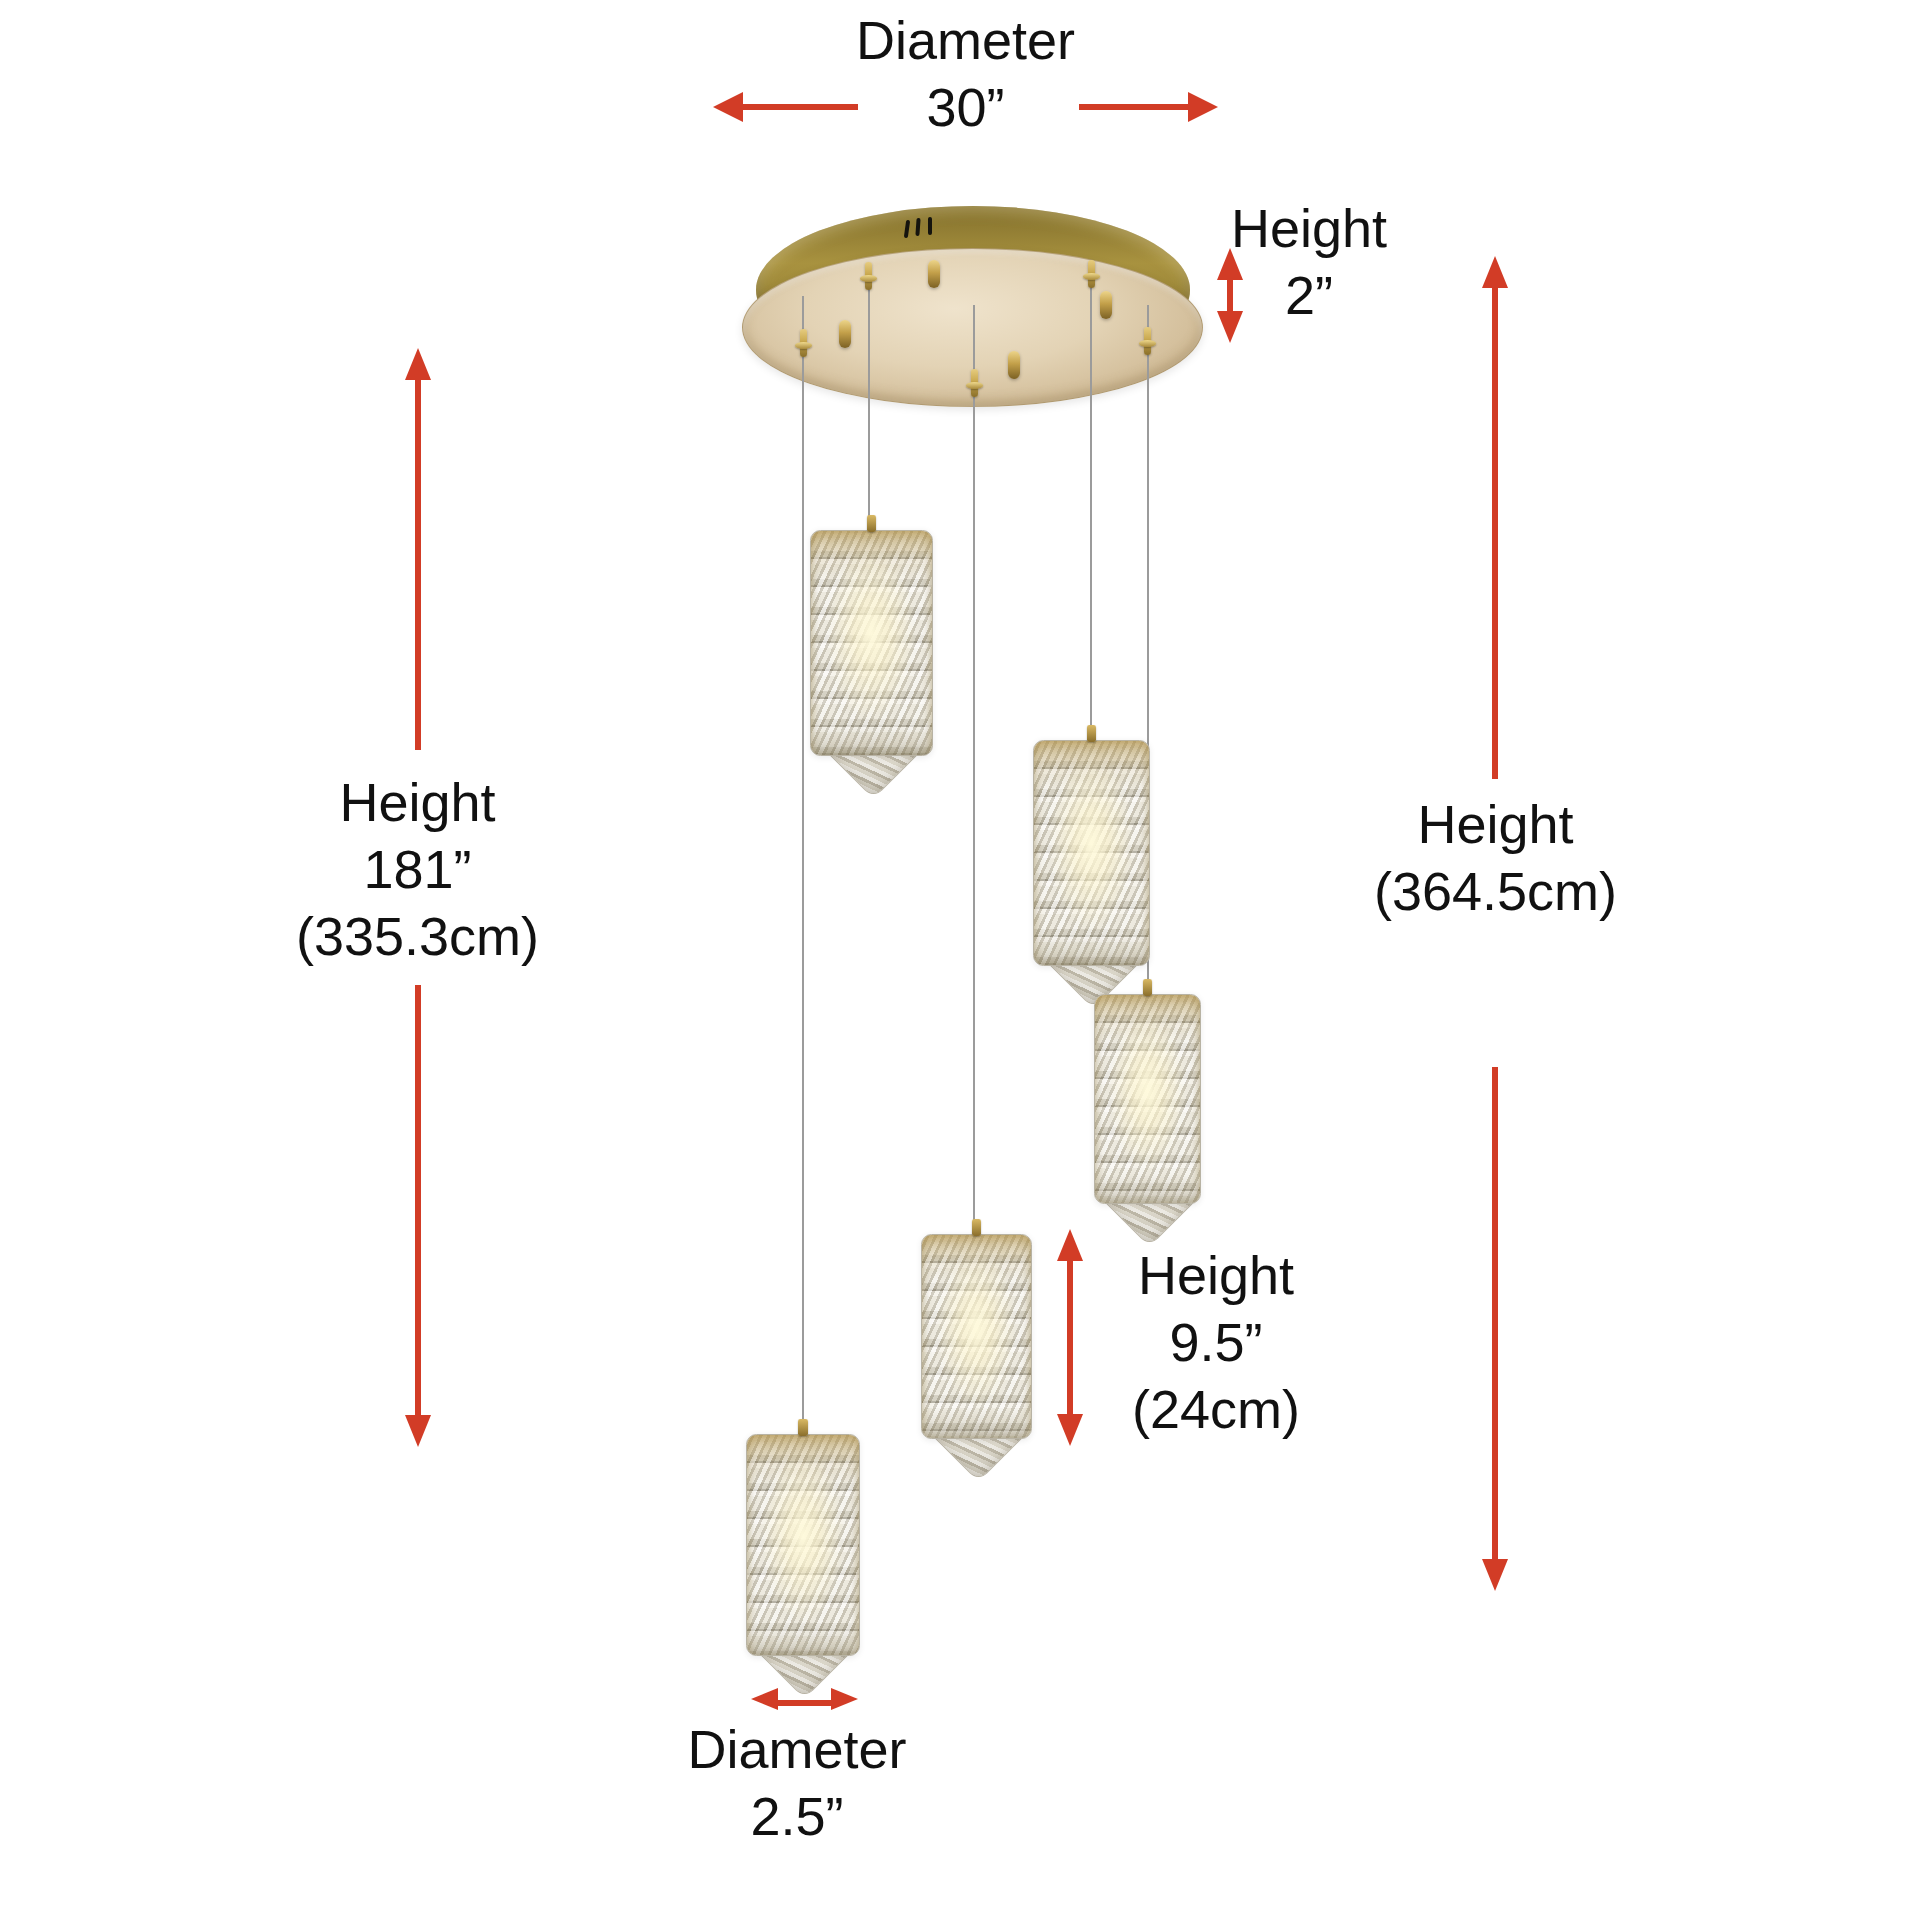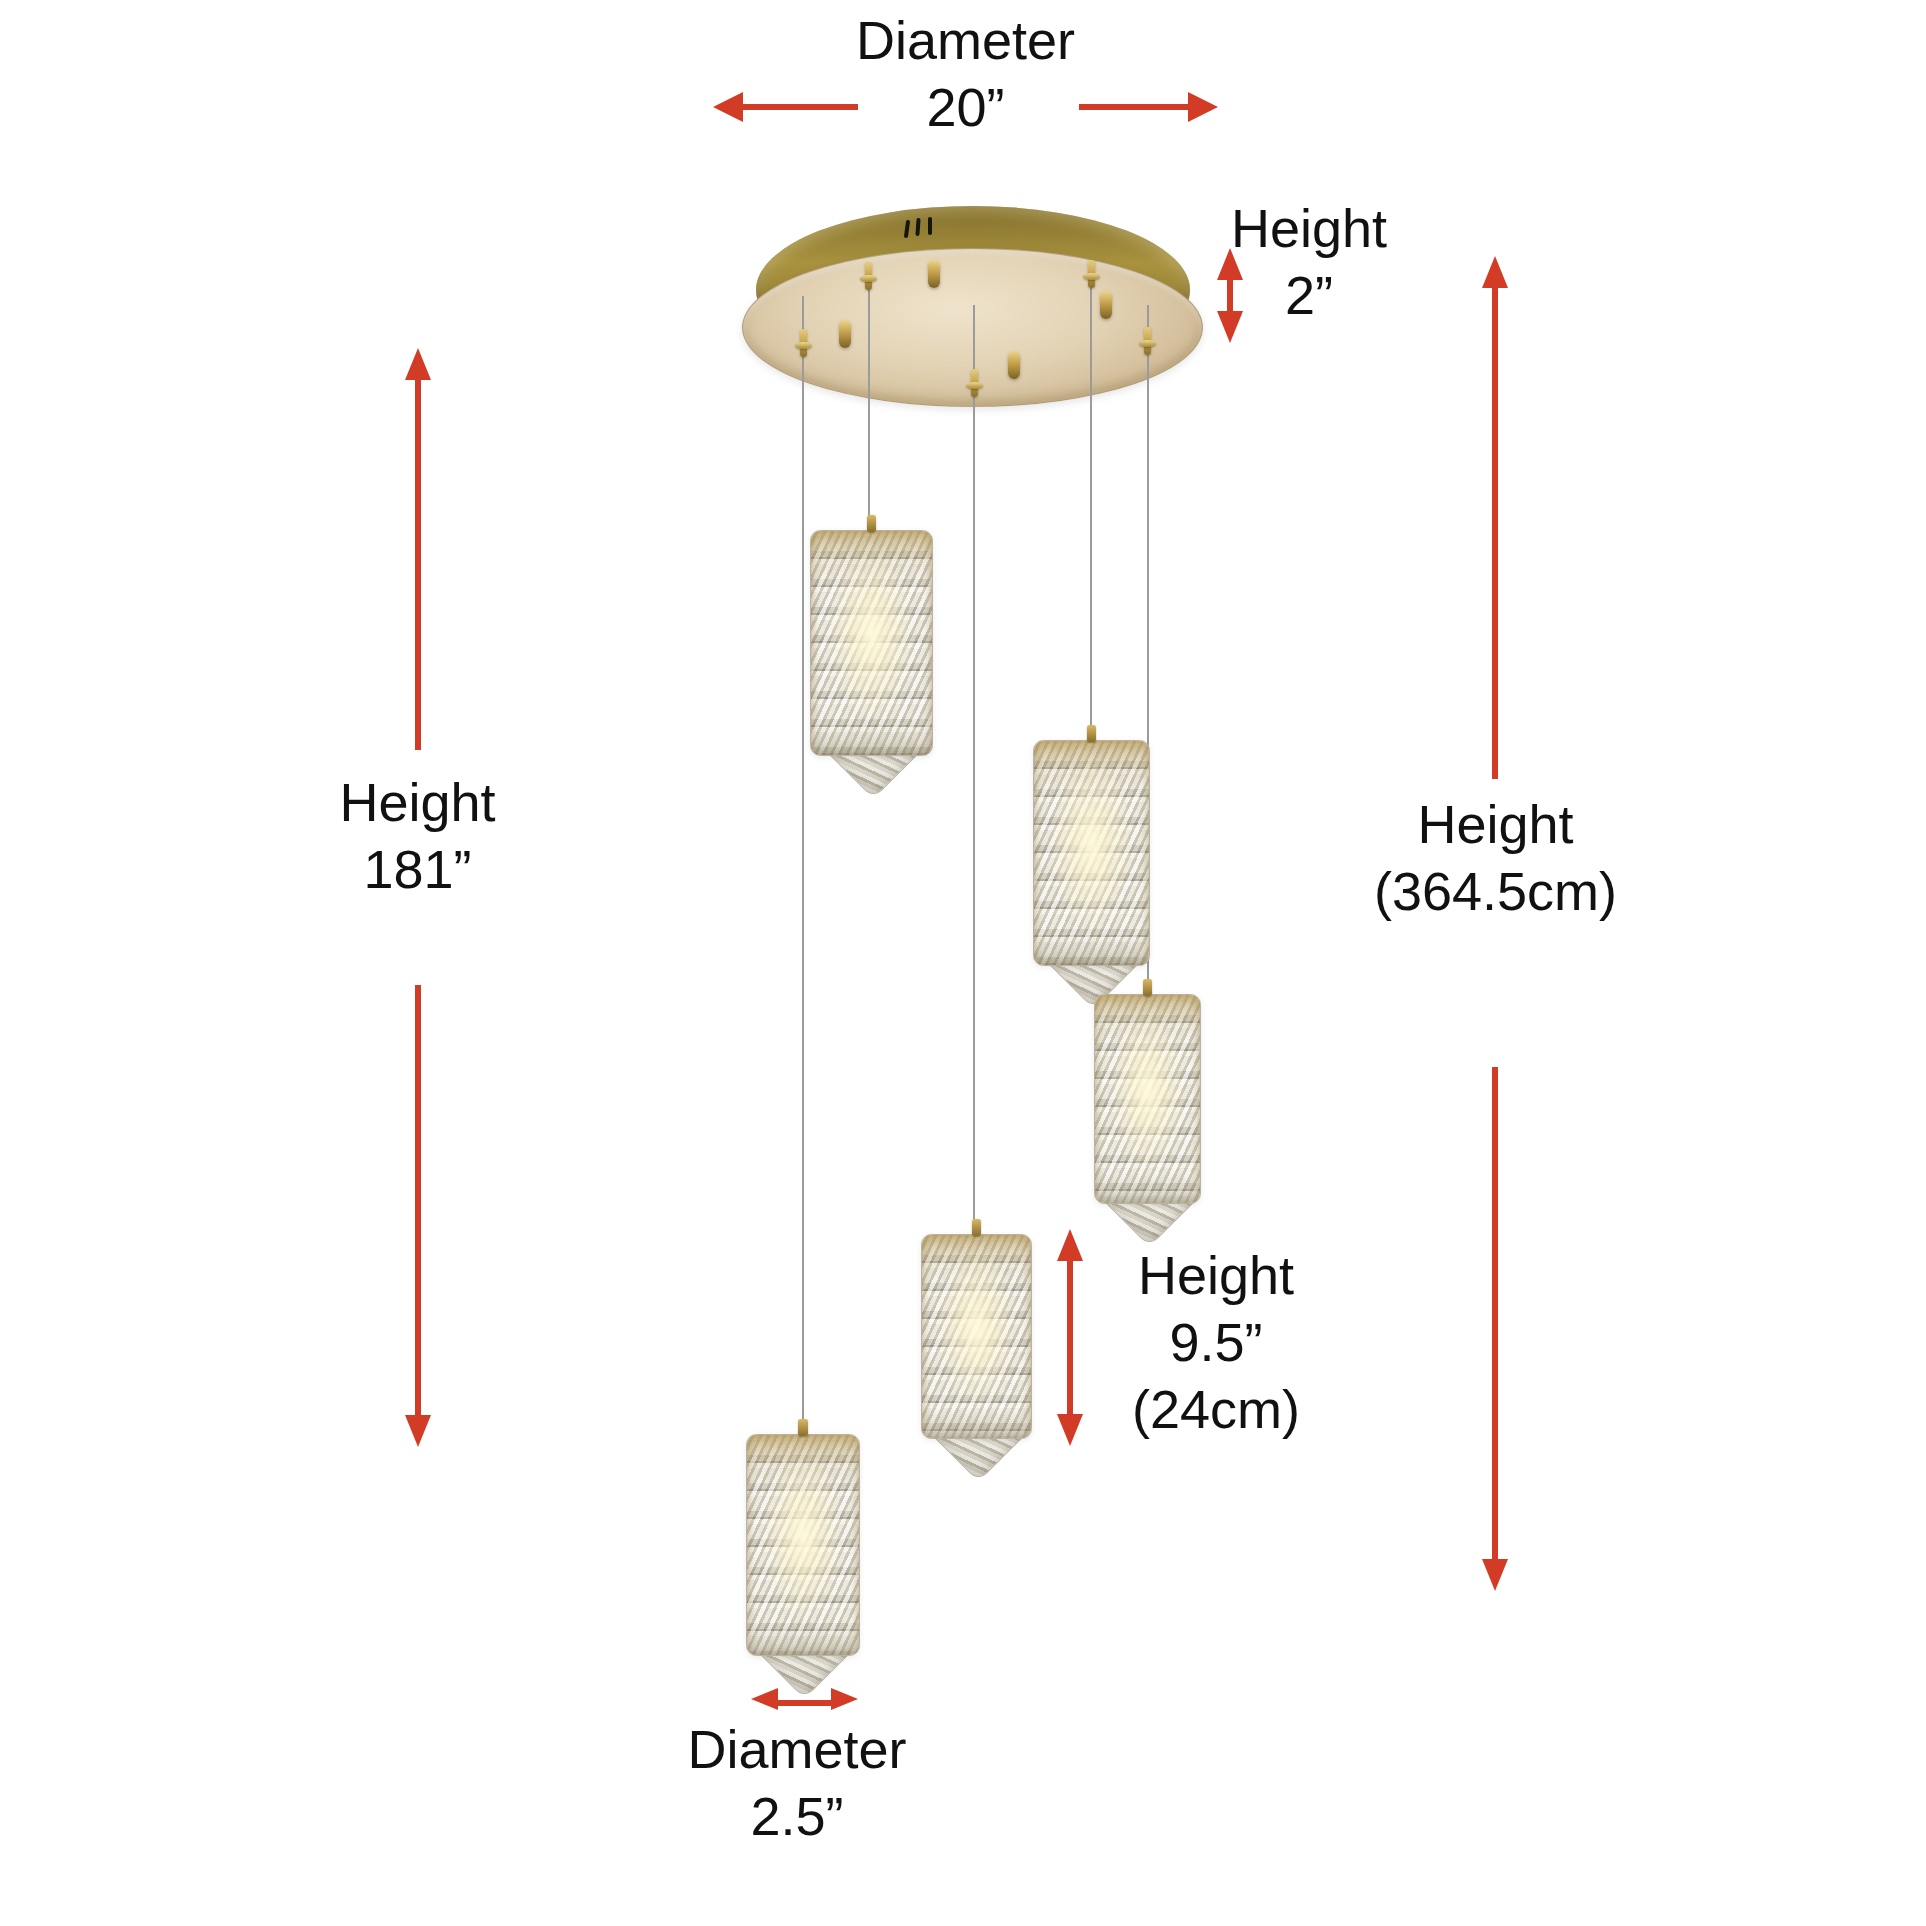--- a/index.html
+++ b/index.html
@@ -77,21 +77,21 @@
     background:linear-gradient(180deg,#d9b964,#8a6e2b);box-shadow:0 1px 1.9px rgba(0,0,0,0.3);
   }
 </style>
 </head>
 <body>
 
 <div class="scene">
 
   <div class="dim-label" style="left:727px;top:6.7px;width:477px;">
     <div>Diameter</div>
-    <div>20”</div>
+    <div>30”</div>
   </div>
   <div class="tri tri-left" style="left:713px;top:92px;"></div>
   <div class="shaft" style="left:740px;top:104px;width:118px;height:5.7px;"></div>
   <div class="shaft" style="left:1079px;top:104px;width:111px;height:5.7px;"></div>
   <div class="tri tri-right" style="left:1188px;top:92px;"></div>
 
   <div class="canopy-rim"></div>
   <div class="vent" style="left:905px;top:220px;transform:rotate(8deg);"></div>
   <div class="vent" style="left:916px;top:218px;transform:rotate(4deg);"></div>
   <div class="vent" style="left:928px;top:217px;"></div>
@@ -161,20 +161,21 @@
     <div class="pendant-pin"></div>
     <div class="pendant-tip"></div>
     <div class="pendant-body"></div>
   </div>
 
   <div class="tri tri-up" style="left:405px;top:348px;"></div>
   <div class="shaft" style="left:415px;top:379px;width:5.7px;height:371px;"></div>
   <div class="dim-label" style="left:227px;top:769px;width:381px;">
     <div>Height</div>
     <div>181”</div>
+    <div>(335.3cm)</div>
   </div>
   <div class="shaft" style="left:415px;top:985px;width:5.7px;height:432px;"></div>
   <div class="tri tri-down" style="left:405px;top:1415px;"></div>
 
   <div class="tri tri-up" style="left:1482px;top:256px;"></div>
   <div class="shaft" style="left:1492px;top:287px;width:5.7px;height:492px;"></div>
   <div class="dim-label" style="left:1281px;top:791px;width:429px;">
     <div>Height</div>
     <div>(364.5cm)</div>
   </div>

